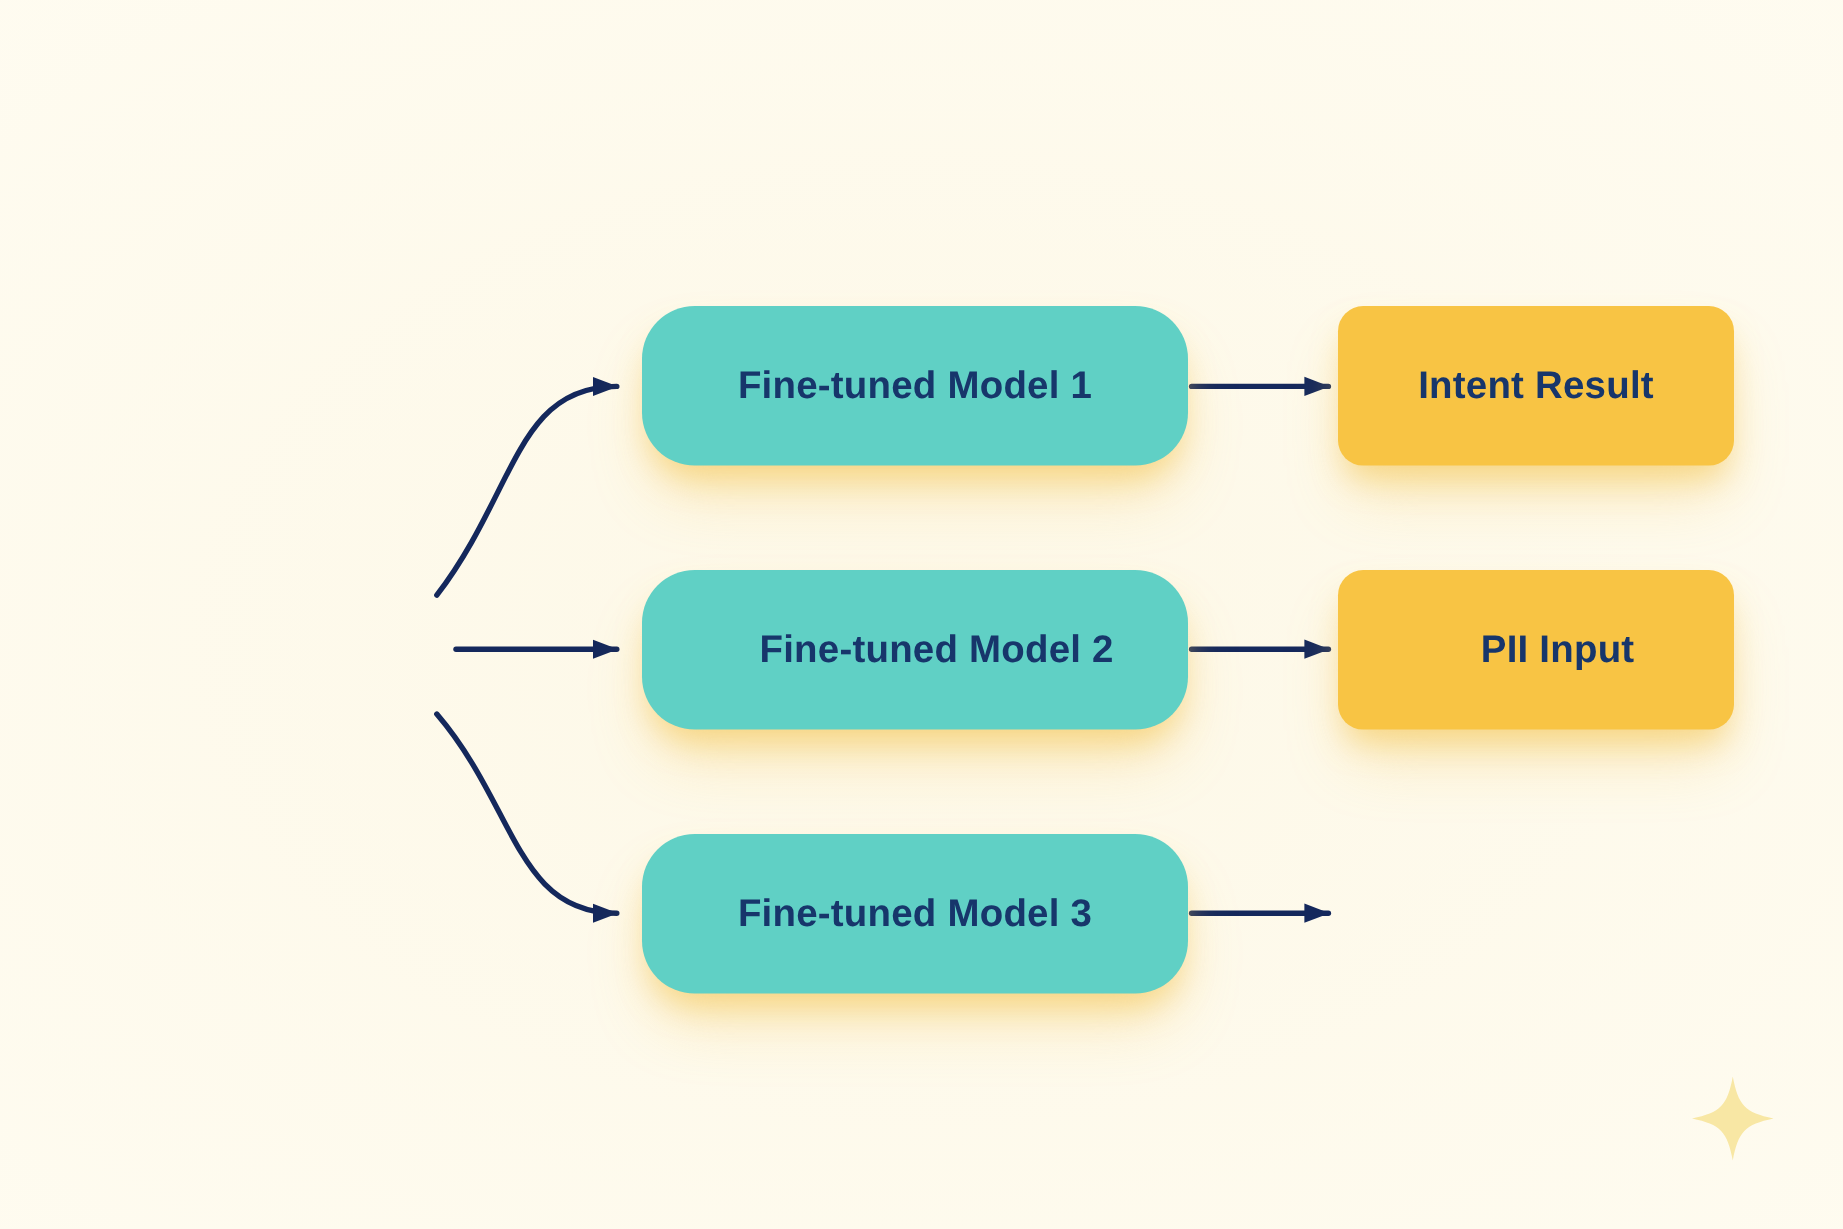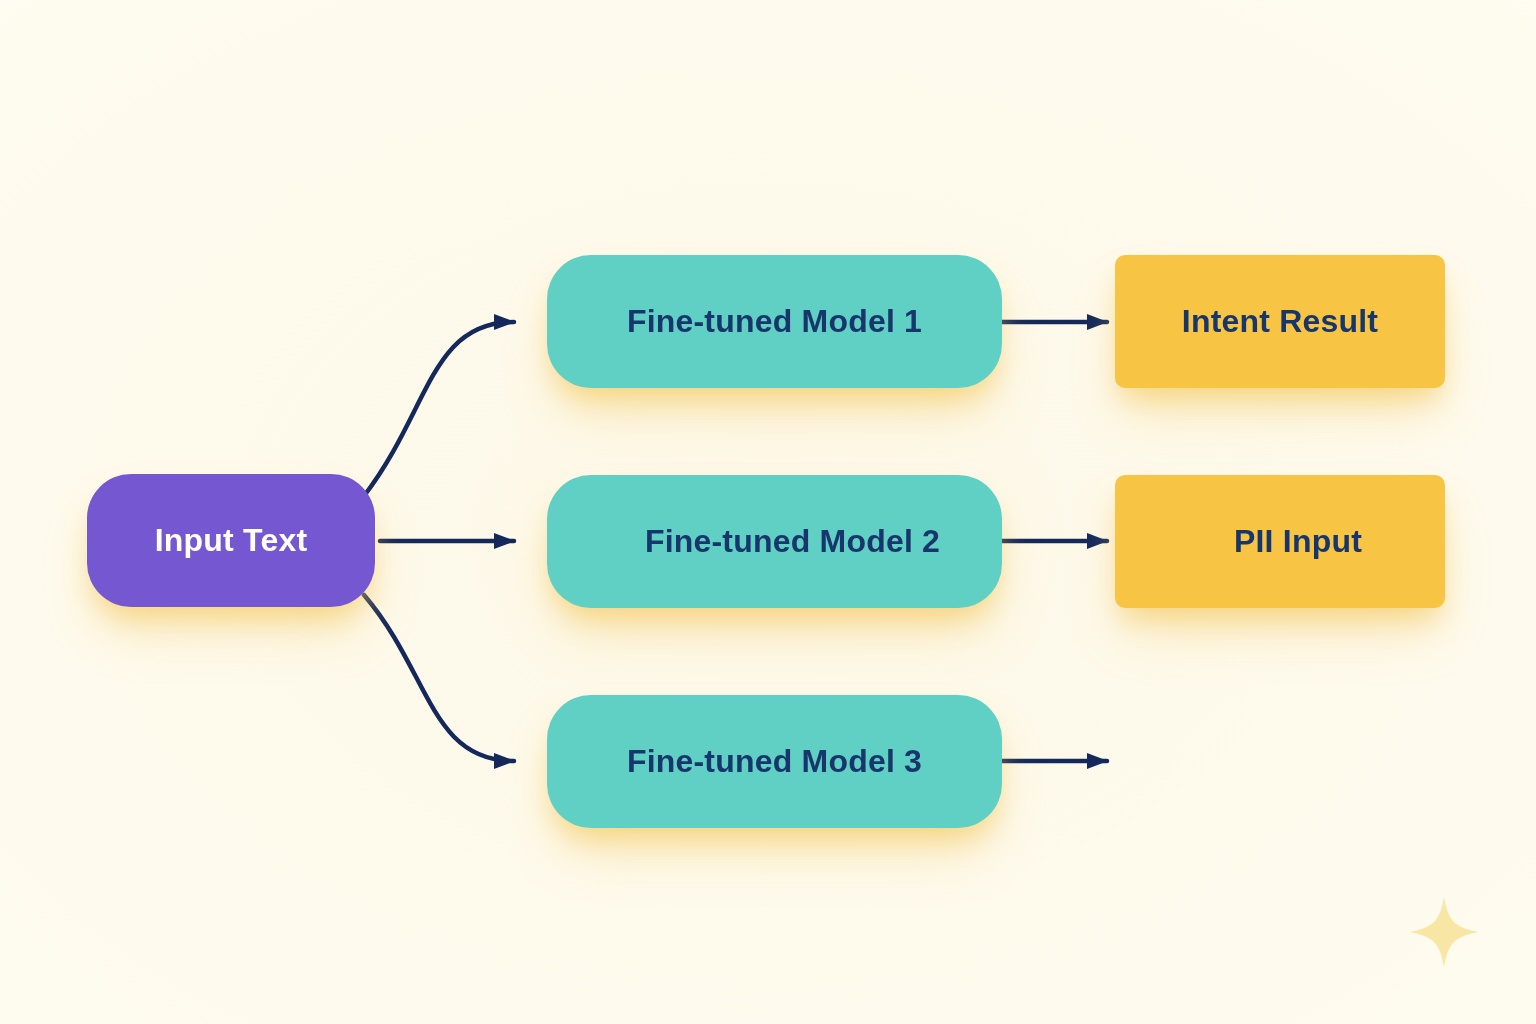--- a/index.html
+++ b/index.html
@@ -47,26 +47,25 @@
     text-align:center;
   }
   .node-input{
     left:87px;top:474px;width:288px;height:133px;
     background:var(--input-fill);
     color:var(--input-text);
   }
   .node-model{
     left:535px;width:455px;height:133px;
     background:var(--model-fill);
-    margin-left:12px;
   }
   .node-result{
     left:1115px;width:330px;height:133px;
     background:var(--result-fill);
-    border-radius:10px;
+    border-radius:21px;
   }
   .row-1{top:255px;}
   .row-2{top:475px;padding-left:36px;}
   .row-3{top:695px;}
   .sparkle{
     position:absolute;
     left:1410px;top:897px;
     width:68px;height:70px;
   }
   .sparkle path{fill:var(--sparkle);}
@@ -83,21 +82,20 @@
       </marker>
     </defs>
     <path class="arrow" d="M 364 496 C 430 410 430 322 514 322" marker-end="url(#ah)"></path>
     <path class="arrow" d="M 380 541 L 514 541" marker-end="url(#ah)"></path>
     <path class="arrow" d="M 364 595 C 430 672 430 761 514 761" marker-end="url(#ah)"></path>
     <path class="arrow" d="M 993 322 L 1107 322" marker-end="url(#ah)"></path>
     <path class="arrow" d="M 993 541 L 1107 541" marker-end="url(#ah)"></path>
     <path class="arrow" d="M 993 761 L 1107 761" marker-end="url(#ah)"></path>
   </svg>
 
-  <div class="node node-input">Input Text</div>
 
   <div class="node node-model row-1">Fine-tuned Model 1</div>
   <div class="node node-model row-2">Fine-tuned Model 2</div>
   <div class="node node-model row-3">Fine-tuned Model 3</div>
 
   <div class="node node-result row-1">Intent Result</div>
   <div class="node node-result row-2">PII Input</div>
 
   <svg class="sparkle" viewBox="0 0 68 70" xmlns="http://www.w3.org/2000/svg">
     <path d="M34,0 C38.5,24 44,30 68,35 C44,40 38.5,46 34,70 C29.5,46 24,40 0,35 C24,30 29.5,24 34,0 Z"></path>

